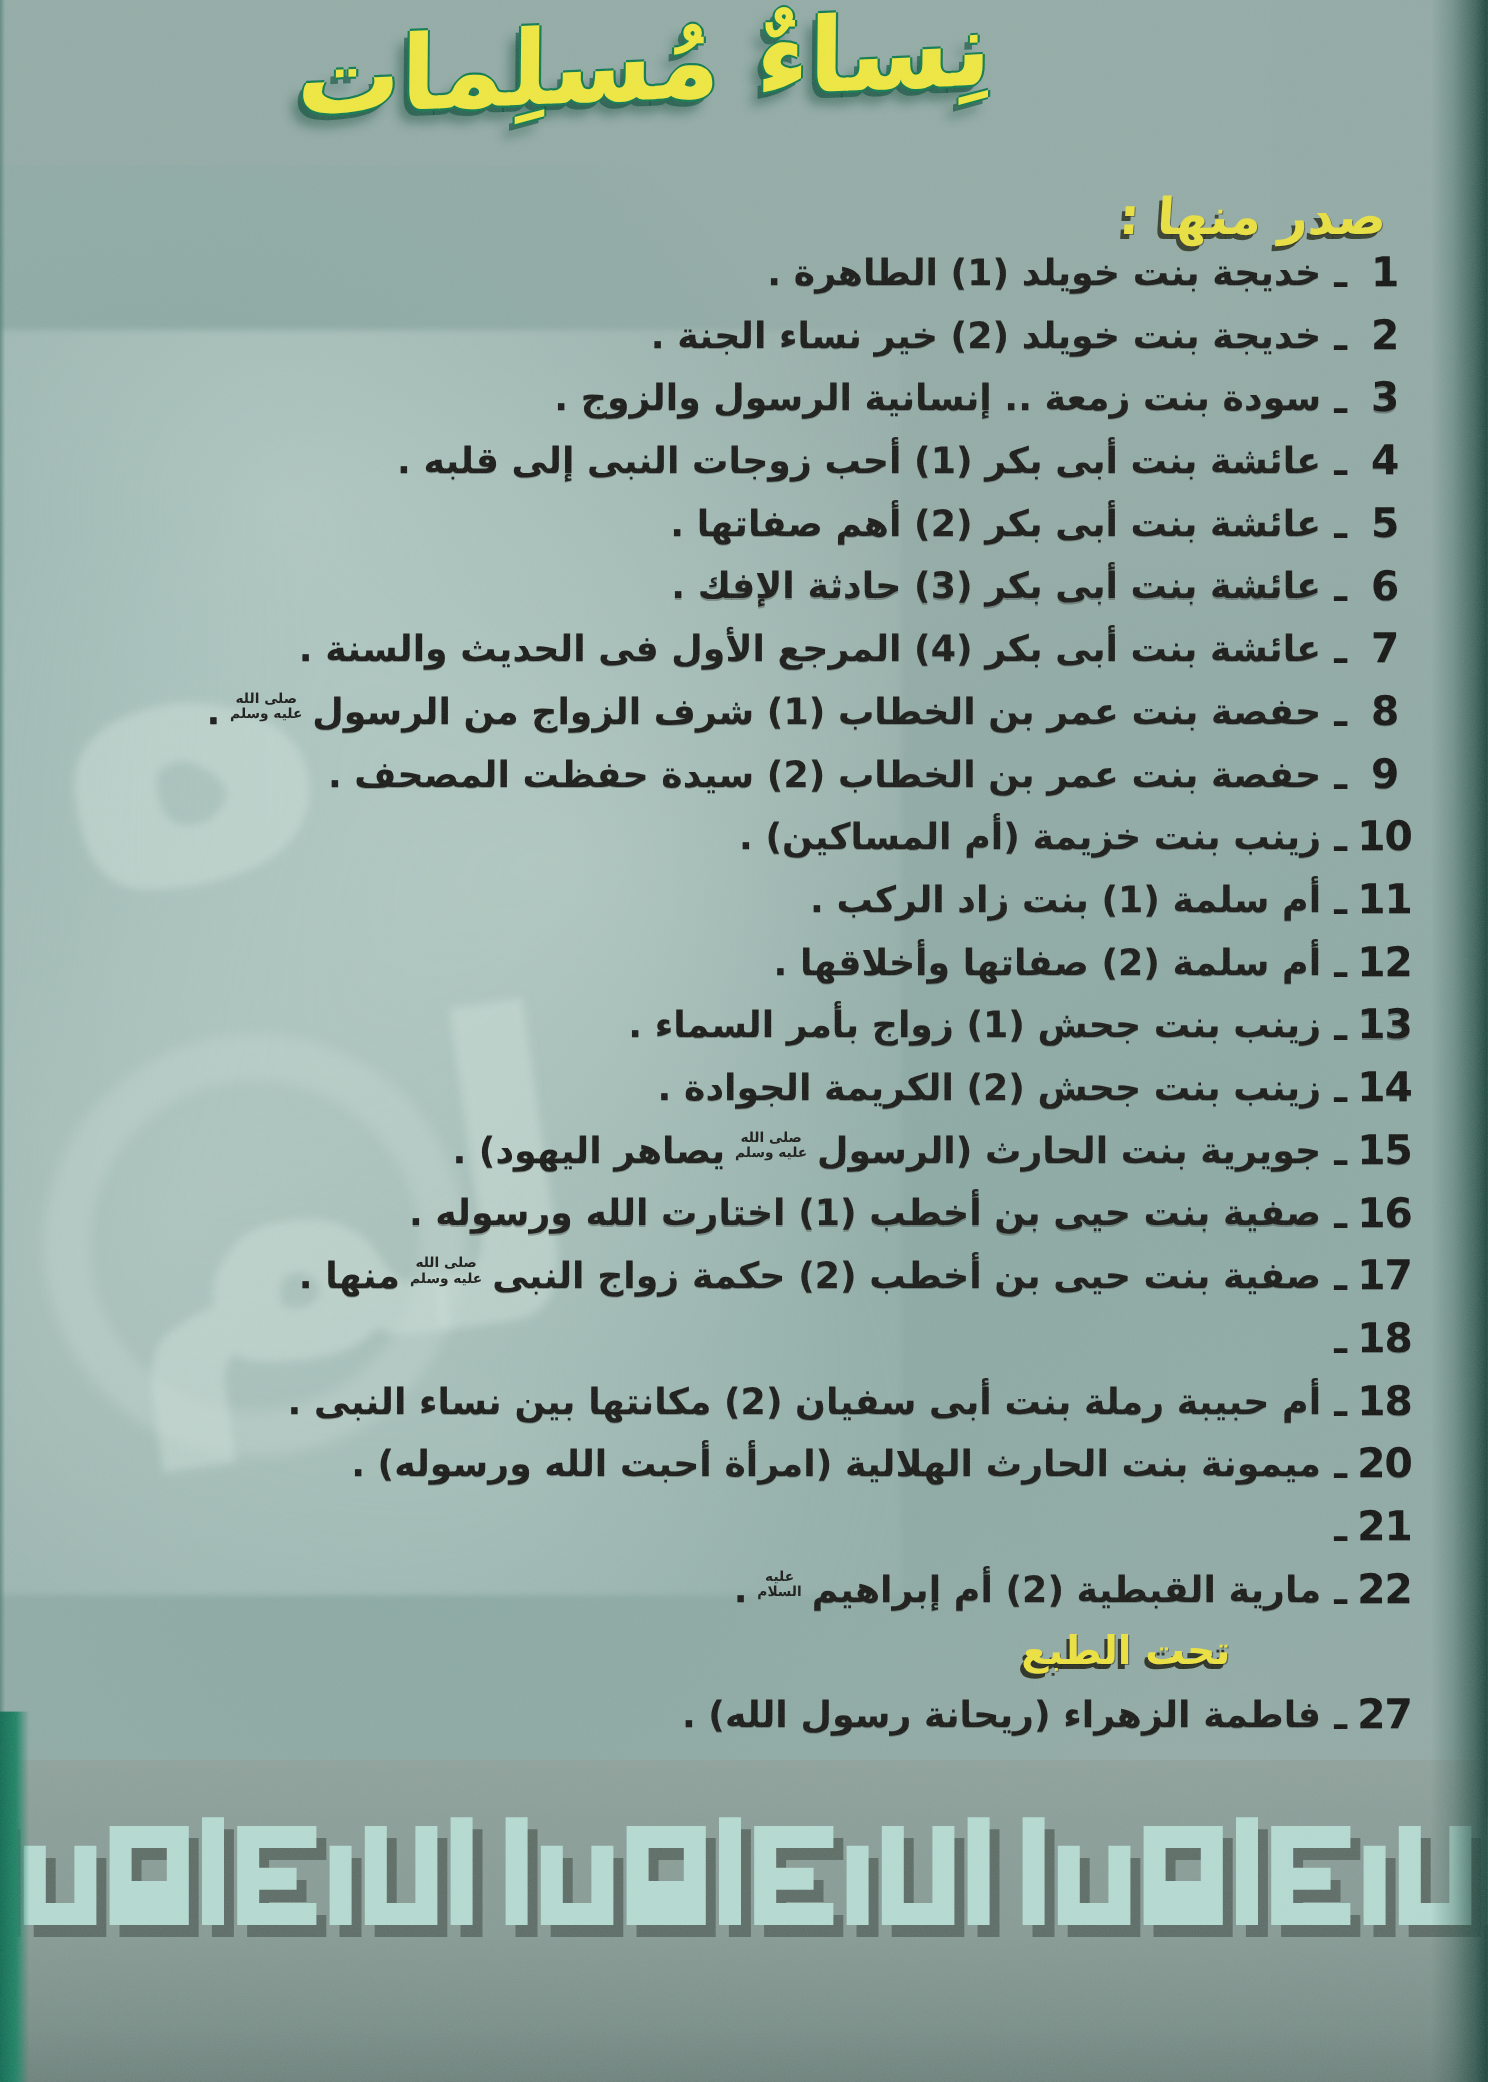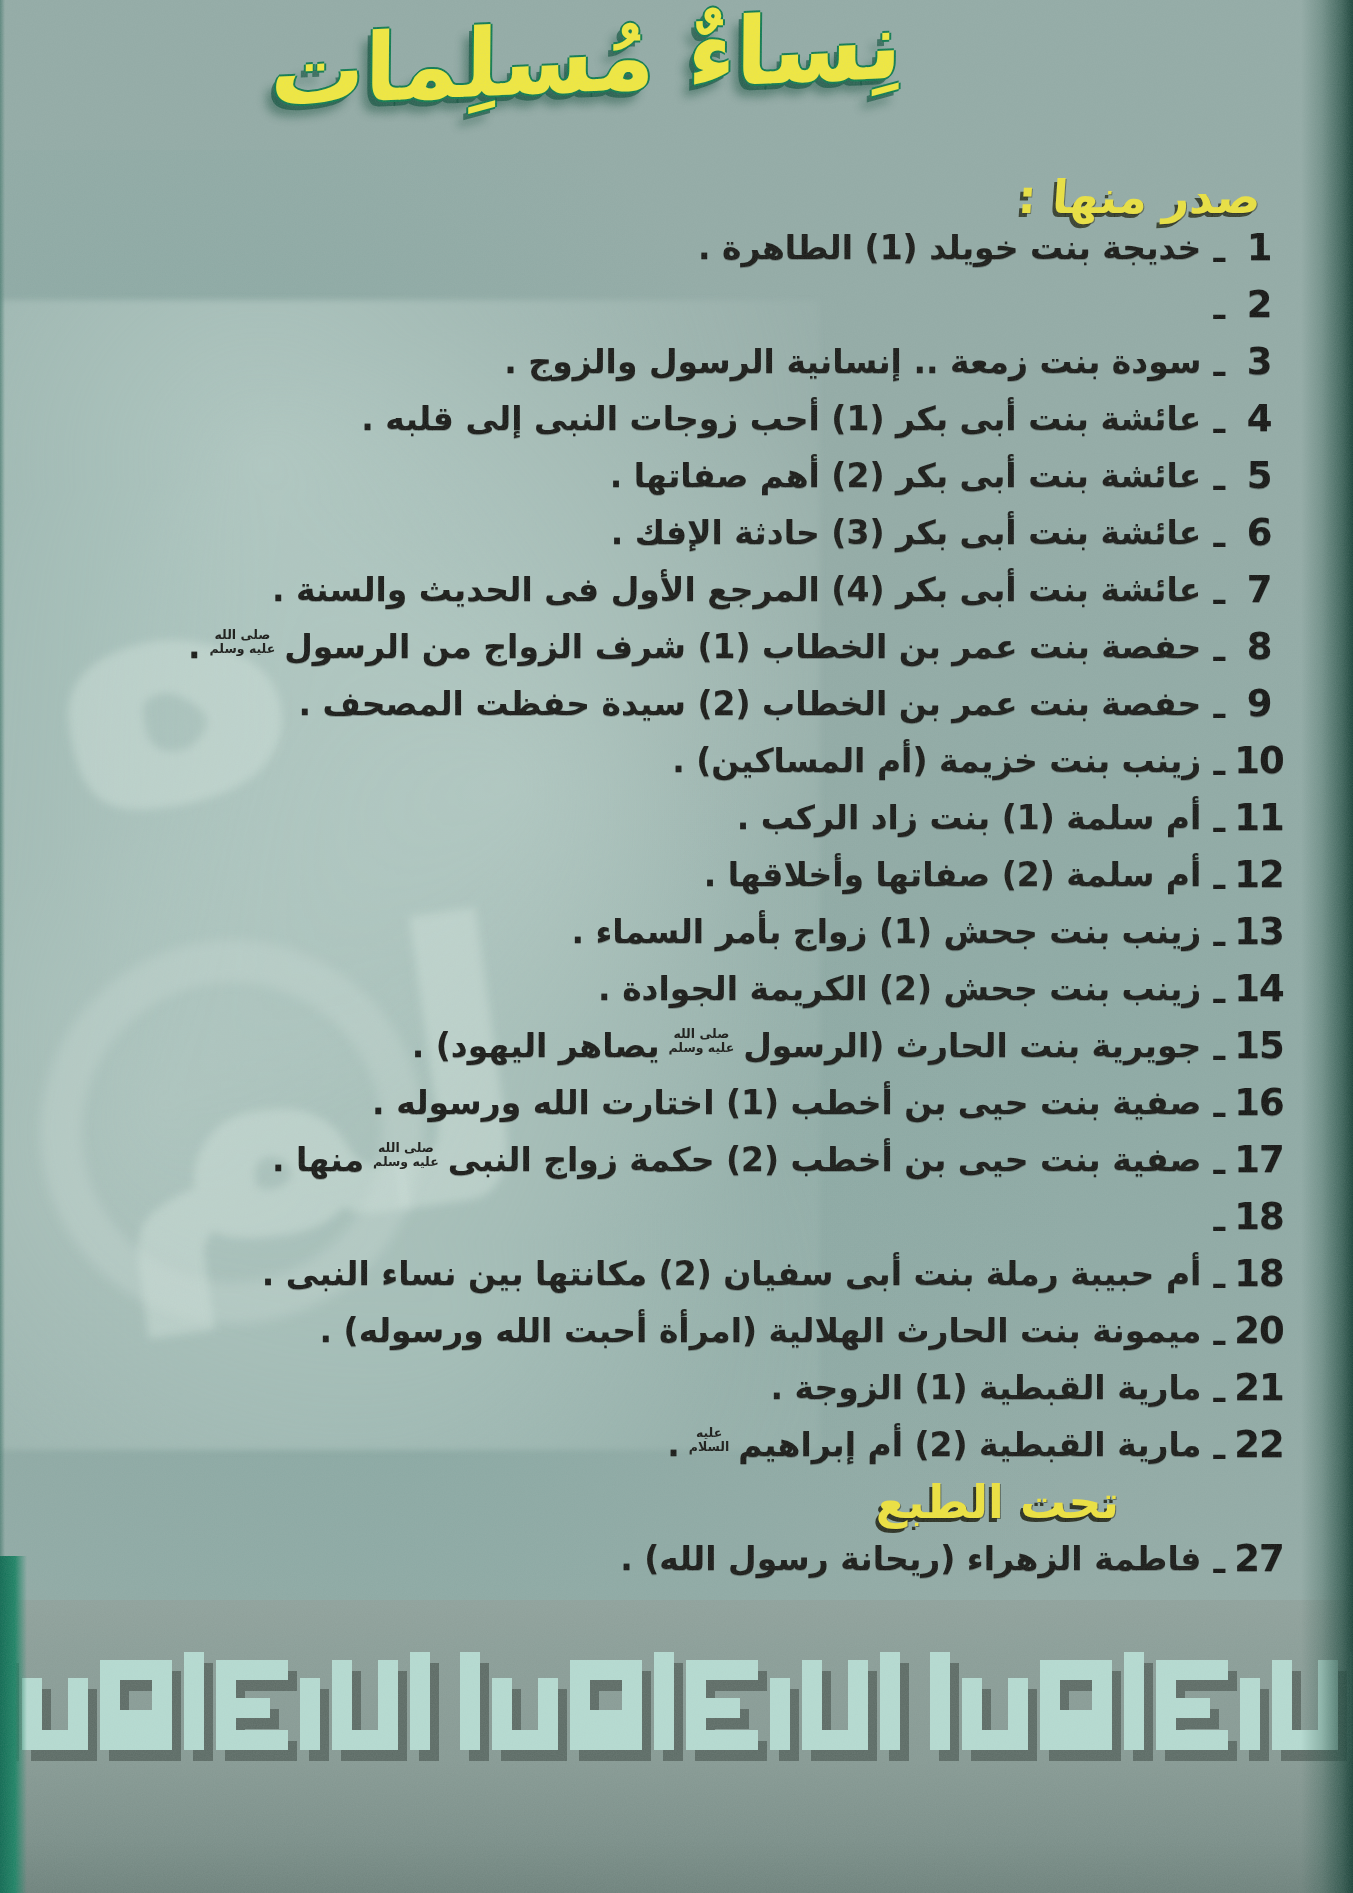--- a/index.html
+++ b/index.html
@@ -67,21 +67,21 @@
     display:inline-flex;align-items:center;gap:9px;direction:rtl;
     text-shadow:0 1px 0 rgba(23,23,20,.3);
   }
   .hon{
     display:inline-flex;flex-direction:column;align-items:center;
     font-size:12.5px;line-height:1.12;font-weight:bold;color:#171714;
     transform:translateY(-5px);text-shadow:none;
   }
   .under-print{
     height:57px;display:flex;align-items:center;margin-right:170px;
-    font-size:46px;font-weight:bold;color:#efe33c;direction:rtl;
+    font-size:36px;font-weight:bold;color:#efe33c;direction:rtl;
     text-shadow:-3px 4px 0 rgba(30,32,18,.9),1px 1px 0 rgba(30,32,18,.5);
   }
   
   .band{
     left:0;right:0;top:1600px;height:293px;
     background:linear-gradient(to bottom,#90a29c 0%,#8b9e98 18%,#879a94 55%,#7b8f89 82%,#6e827c 100%);
   }
   .band svg{position:absolute;top:0;left:-18px;}
   
   .edge-right{
@@ -115,20 +115,23 @@
     <div class="row">
       <span class="num">1</span>
       <span class="dash">ـ</span>
       <span class="text">
         <span class="pre">خديجة بنت خويلد (1) الطاهرة .</span>
       </span>
     </div>
     <div class="row">
       <span class="num">2</span>
       <span class="dash">ـ</span>
+      <span class="text">
+        <span class="pre">خديجة بنت خويلد (2) خير نساء الجنة .</span>
+      </span>
     </div>
     <div class="row">
       <span class="num">3</span>
       <span class="dash">ـ</span>
       <span class="text">
         <span class="pre">سودة بنت زمعة .. إنسانية الرسول والزوج .</span>
       </span>
     </div>
     <div class="row">
       <span class="num">4</span>
@@ -257,23 +260,20 @@
     <div class="row">
       <span class="num">20</span>
       <span class="dash">ـ</span>
       <span class="text">
         <span class="pre">ميمونة بنت الحارث الهلالية (امرأة أحبت الله ورسوله) .</span>
       </span>
     </div>
     <div class="row">
       <span class="num">21</span>
       <span class="dash">ـ</span>
-      <span class="text">
-        <span class="pre">مارية القبطية (1) الزوجة .</span>
-      </span>
     </div>
     <div class="row">
       <span class="num">22</span>
       <span class="dash">ـ</span>
       <span class="text">
         <span class="pre">مارية القبطية (2) أم إبراهيم</span>
         <span class="hon">
           <span>عليه</span>
           <span>السلام</span>
         </span>

